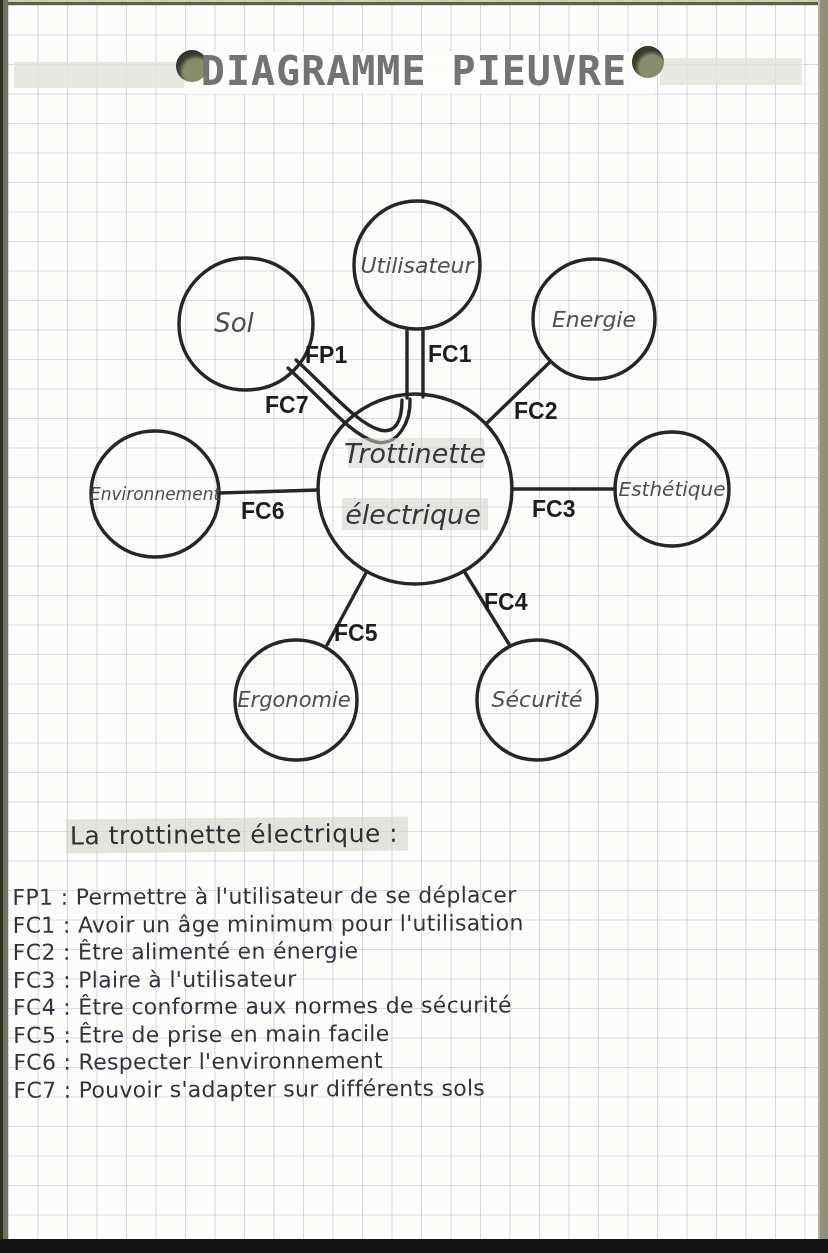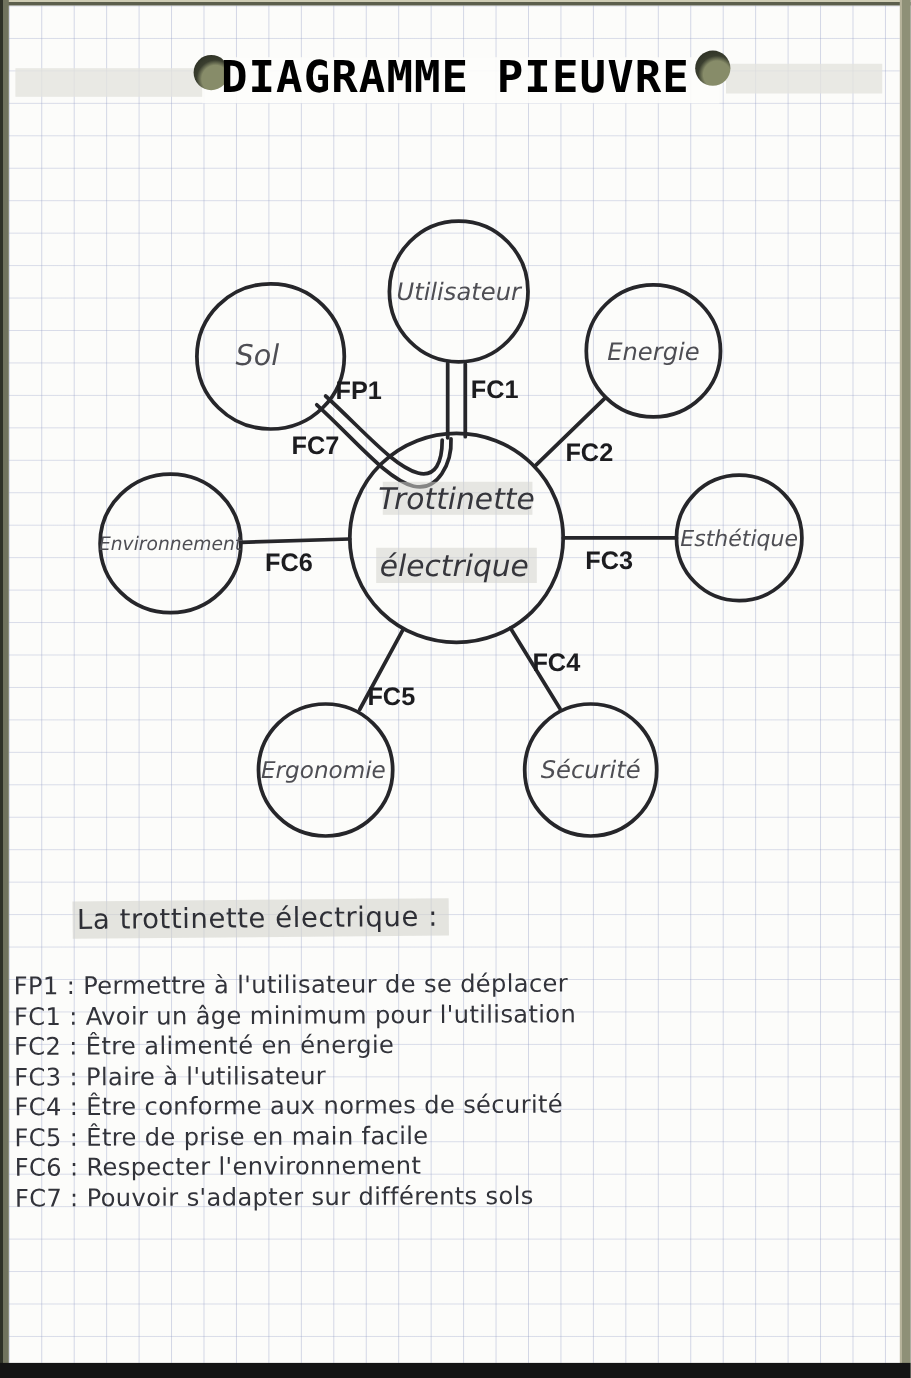--- a/index.html
+++ b/index.html
@@ -21,21 +21,21 @@
   .band{position:absolute;background:#e4e4df;opacity:.8;}
   .band-left{left:14px;top:62px;width:170px;height:26px;}
   .band-mid{left:184px;top:52px;width:470px;height:42px;background:#fdfdfb;opacity:.9;}
   .band-right{left:660px;top:58px;width:142px;height:27px;}
   .hole{position:absolute;width:32px;height:32px;border-radius:50%;
         background:radial-gradient(circle at 62% 68%, #878c69 0 42%, #3a3e2f 58%, #23261c 100%);}
   .hole-left{left:176px;top:50px;}
   .hole-right{left:632px;top:46px;}
   .title{position:absolute;left:0;top:48px;width:828px;text-align:center;
          font-family:"DejaVu Sans Mono","Liberation Mono",monospace;font-size:40px;font-weight:700;
-         letter-spacing:1px;color:#000000;}
+         letter-spacing:1px;color:#737373;}
   svg.diagram{position:absolute;left:0;top:0;}
   
   .heading{position:absolute;left:66px;top:820px;transform:rotate(-.5deg);
            font-size:25px;color:#2e2f36;letter-spacing:.5px;}
   .heading .hl{background:rgba(212,212,205,.6);padding:2px 10px 3px 4px;}
   .functions{position:absolute;left:13px;top:882px;width:740px;transform:rotate(-.3deg);
              font-size:22px;line-height:27.5px;color:#32333a;letter-spacing:.3px;}
   .fn-line{white-space:nowrap;}
 </style>
 </head>

